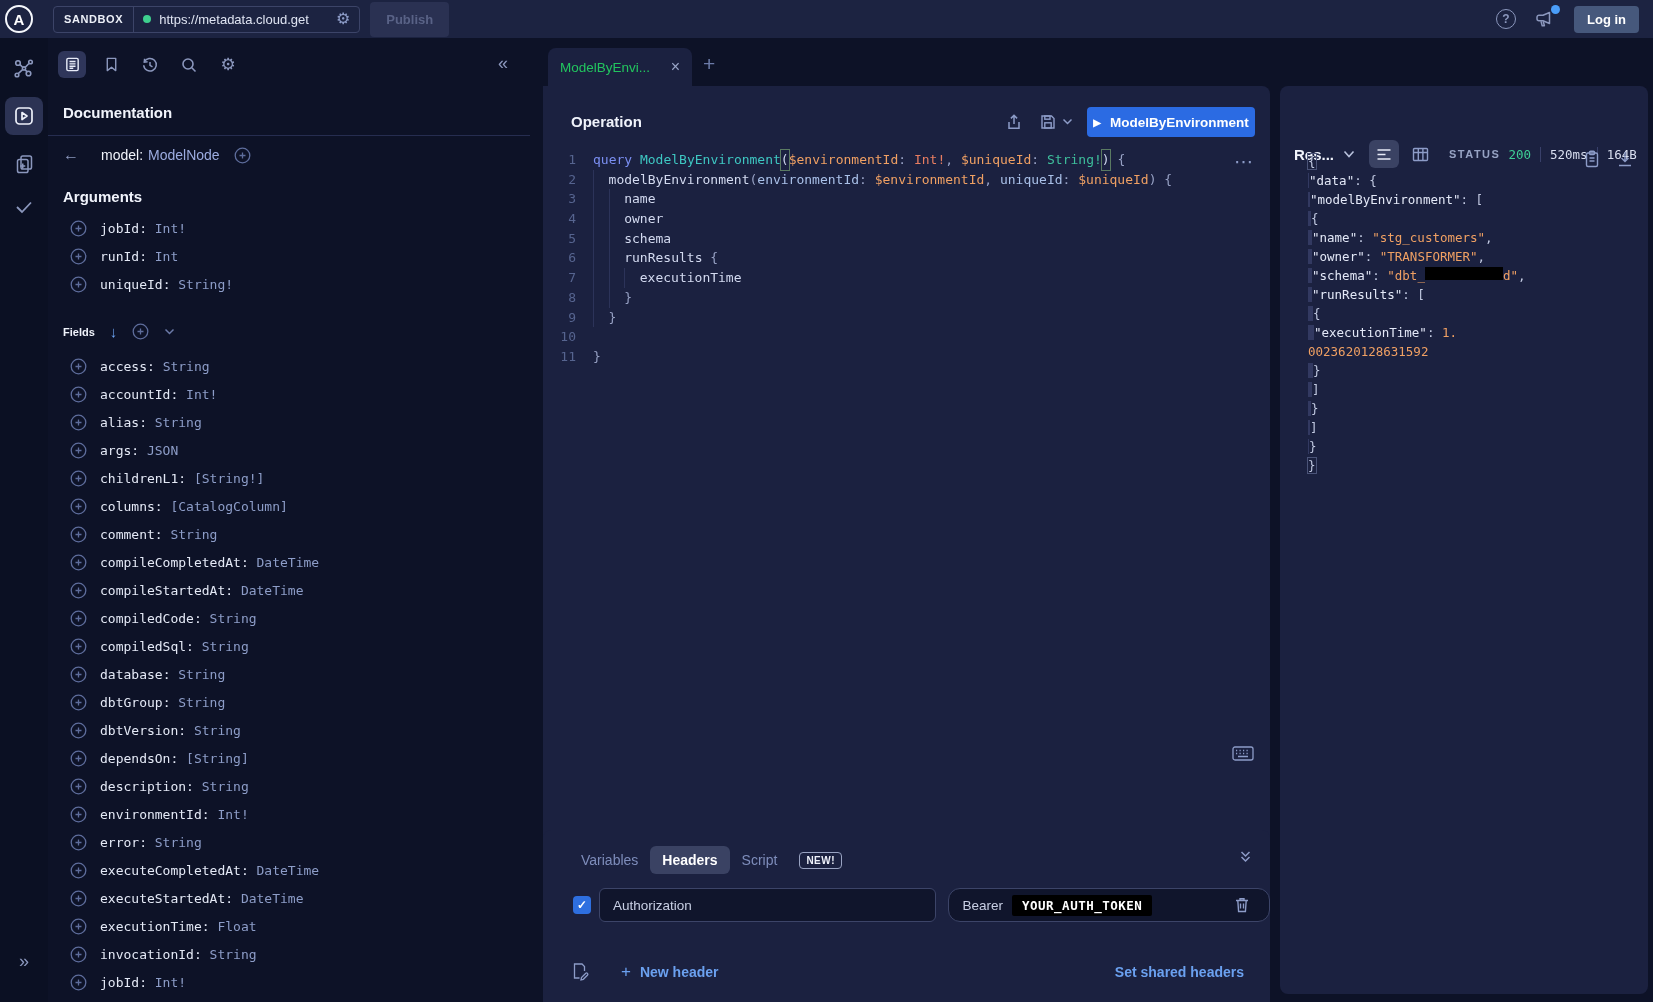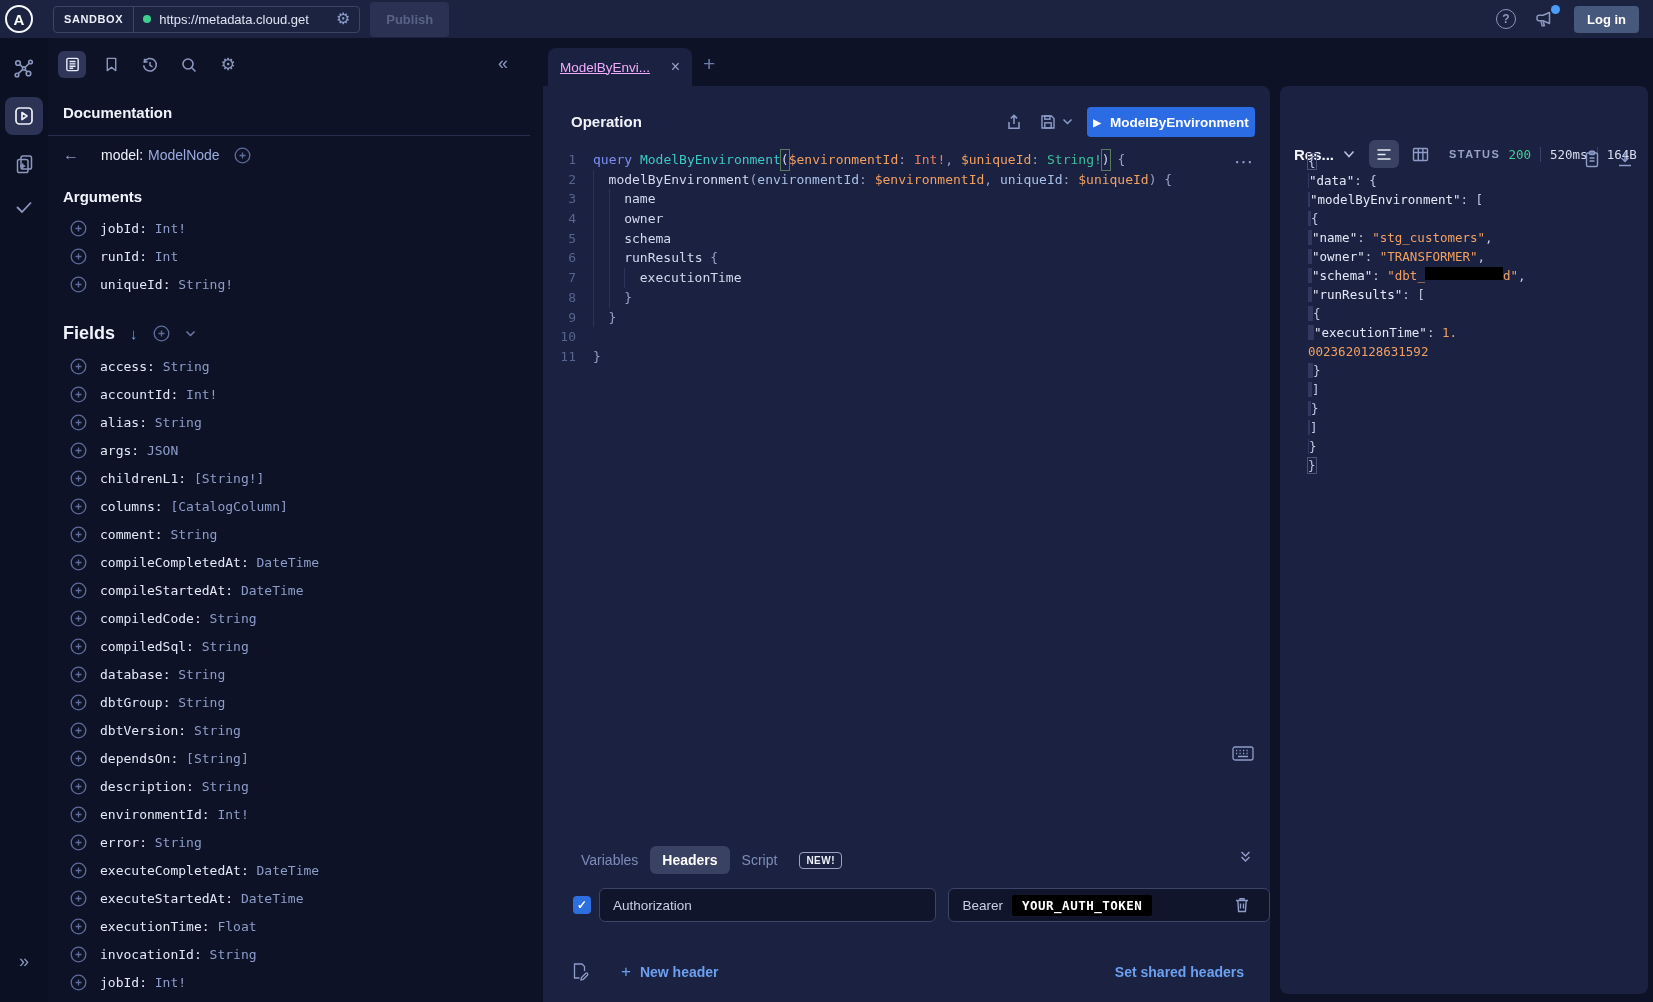--- a/index.html
+++ b/index.html
@@ -55,37 +55,37 @@
   #docs-collapse { position:absolute; top:15px; right:22px; color:#8b97bd; font-size:18px; }
   #docs-title { position:absolute; top:66px; left:15px; font-size:15px; font-weight:bold; color:#f0f3fb; }
   #docs-divider { position:absolute; top:97px; left:0; right:0; height:1px; background:#262d50; }
   #docs-ref { position:absolute; top:105px; left:15px; display:flex; align-items:center; height:24px; }
   #docs-ref .back { color:#8b97bd; font-size:16px; }
   #docs-ref .reflabel { margin-left:22px; font-size:14px; font-weight:normal; color:#f0f3fb; }
   #docs-ref .reftype { margin-left:5px; font-size:14px; color:#9cace0; }
   #docs-ref .addall { margin-left:14px; }
   .sec-title { position:absolute; left:15px; font-size:15px; font-weight:bold; color:#f0f3fb; }
   #fields-head { position:absolute; top:285px; left:15px; display:flex; align-items:center; gap:15px; }
-  #fields-head .stitle { font-size:18px; font-weight:bold; color:#f0f3fb; }
+  #fields-head .stitle { font-size:11px; font-weight:bold; color:#f0f3fb; }
   #fields-head .sort { color:#6ba1f0; font-size:15px; }
   #fields-head .chev { color:#6b7aa8; }
   .doc-list { position:absolute; left:15px; right:0; }
   #arguments-list { top:176px; }
   #fields-list { top:314px; }
   .doc-row { display:flex; align-items:center; height:28px; }
   .doc-row svg { margin-left:7px; flex:none; }
   .doc-text { margin-left:13px; font-size:13px; white-space:pre; }
   .dname { color:#e4e9f6; }
   .dcolon { color:#e4e9f6; }
   .dtype { color:#8d9dc8; }
 
   
   #tab { position:absolute; left:548px; top:48px; width:144px; height:38px; background:#1b2140;
          border-radius:8px 8px 0 0; display:flex; align-items:center; padding:0 12px; }
-  #tab .tlabel { font-size:13.5px; color:#f0abfc; flex:1; white-space:nowrap; overflow:hidden;text-decoration:underline; }
+  #tab .tlabel { font-size:13.5px; color:#22c55e; flex:1; white-space:nowrap; overflow:hidden; }
   #tab .tclose { color:#9aa6c8; font-size:16px; margin-left:6px; }
   #newtab { position:absolute; left:703px; top:52px; color:#6b7aa8; font-size:21px; }
 
   #op-panel { position:absolute; left:543px; top:86px; width:727px; height:888px;
               background:#1b2140; border-radius:0 8px 8px 8px; }
   #op-title { position:absolute; top:27px; left:28px; font-size:15px; font-weight:bold; color:#f0f3fb; }
   #op-actions { position:absolute; top:21px; right:15px; display:flex; align-items:center; }
   #op-actions .hicon { color:#8d9cc8; }
   .runbtn { background:#2b6be3; color:#fff; height:30px; border-radius:4px; display:flex;
             align-items:center; justify-content:center; gap:9px; width:168px;
@@ -116,21 +116,21 @@
   .newbadge { margin-left:10px; border:1.5px solid #99a3c2; border-radius:4px; padding:2px 6px;
               font-size:10px; font-weight:bold; letter-spacing:.5px; color:#eef1fa; }
   #sec-collapse { position:absolute; top:20px; right:18px; color:#8d9cc8; }
   #hdr-row { position:absolute; top:58px; left:30px; right:0; display:flex; align-items:center; }
   .cbx { width:18px; height:18px; background:#2e6fe0; border-radius:4px; color:#fff;
          font-size:12px; font-weight:bold; display:flex; align-items:center;
          justify-content:center; flex:none; }
   .hinput { height:34px; border:1px solid #3c4468; border-radius:6px; background:#10152c;
             display:flex; align-items:center; padding:0 13px; font-size:13.5px; color:#c8cfe4; }
   #hdr-name { width:359px; margin-left:8px; }
-  #hdr-value { width:342px; margin-left:12px; gap:9px; }
+  #hdr-value { width:342px; margin-left:12px; gap:9px;border-radius:12px; }
   .tokenbox { background:#000; border-radius:2px; padding:3px 10px; color:#fff;
               font-family:"DejaVu Sans Mono",monospace; font-size:12.5px; font-weight:bold;
               letter-spacing:.5px; }
   #hdr-trash { position:absolute; top:66px; right:20px; color:#8d9cc8; }
   #sec-bottom { position:absolute; top:132px; left:28px; right:26px; display:flex; align-items:center; }
   #preflight { color:#8d9cc8; }
   #newheader { display:flex; align-items:center; gap:9px; color:#6ba1f0; font-size:14px;
                font-weight:bold; margin-left:32px; }
   #newheader .plus { font-size:17px; font-weight:normal; }
   #setshared { margin-left:auto; color:#6ba1f0; font-size:14px; font-weight:bold; }

